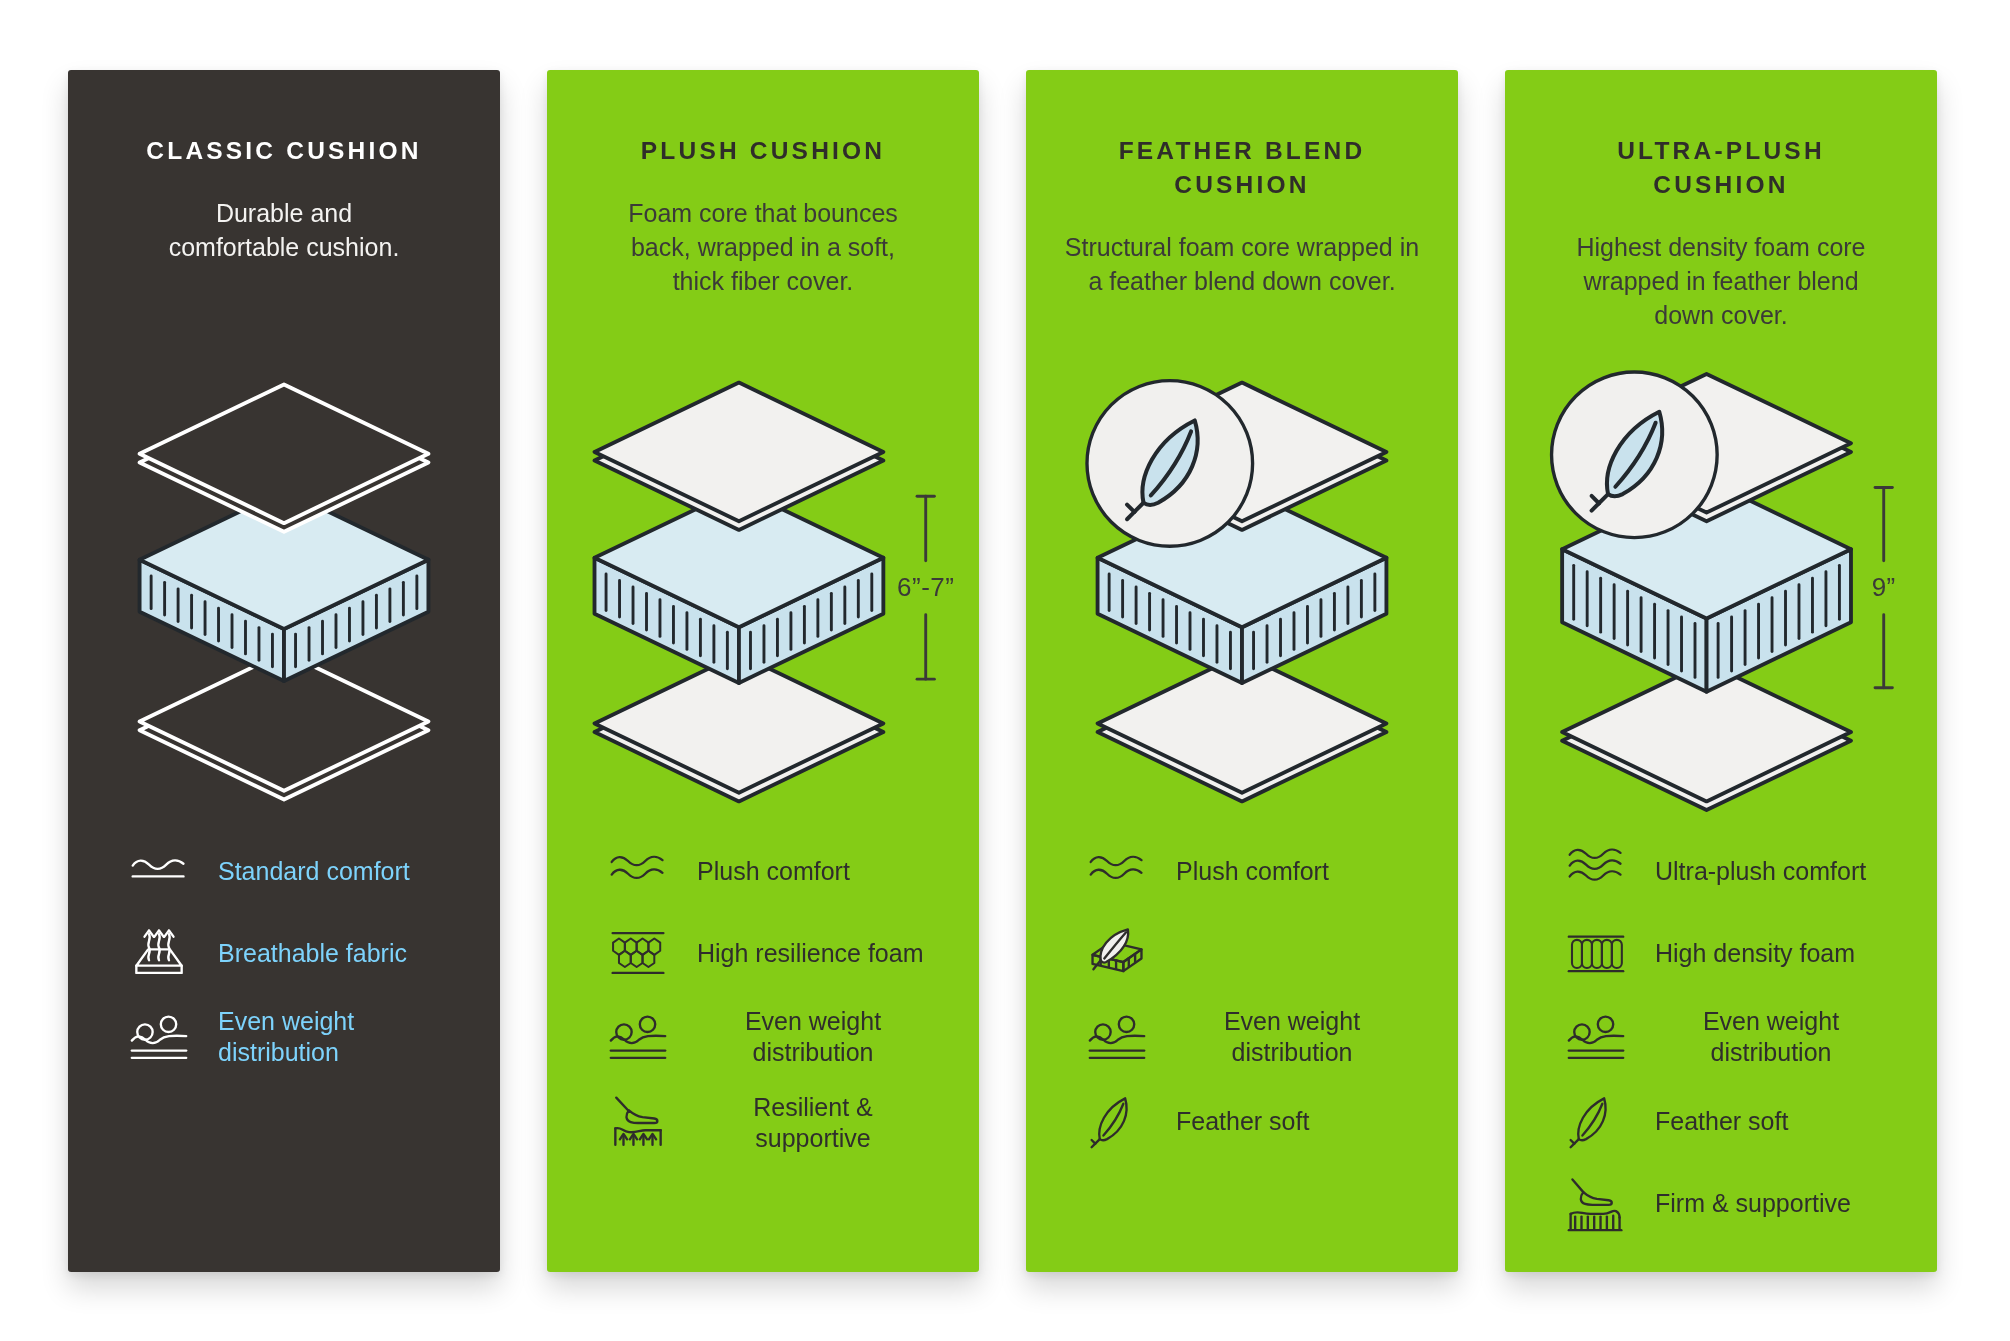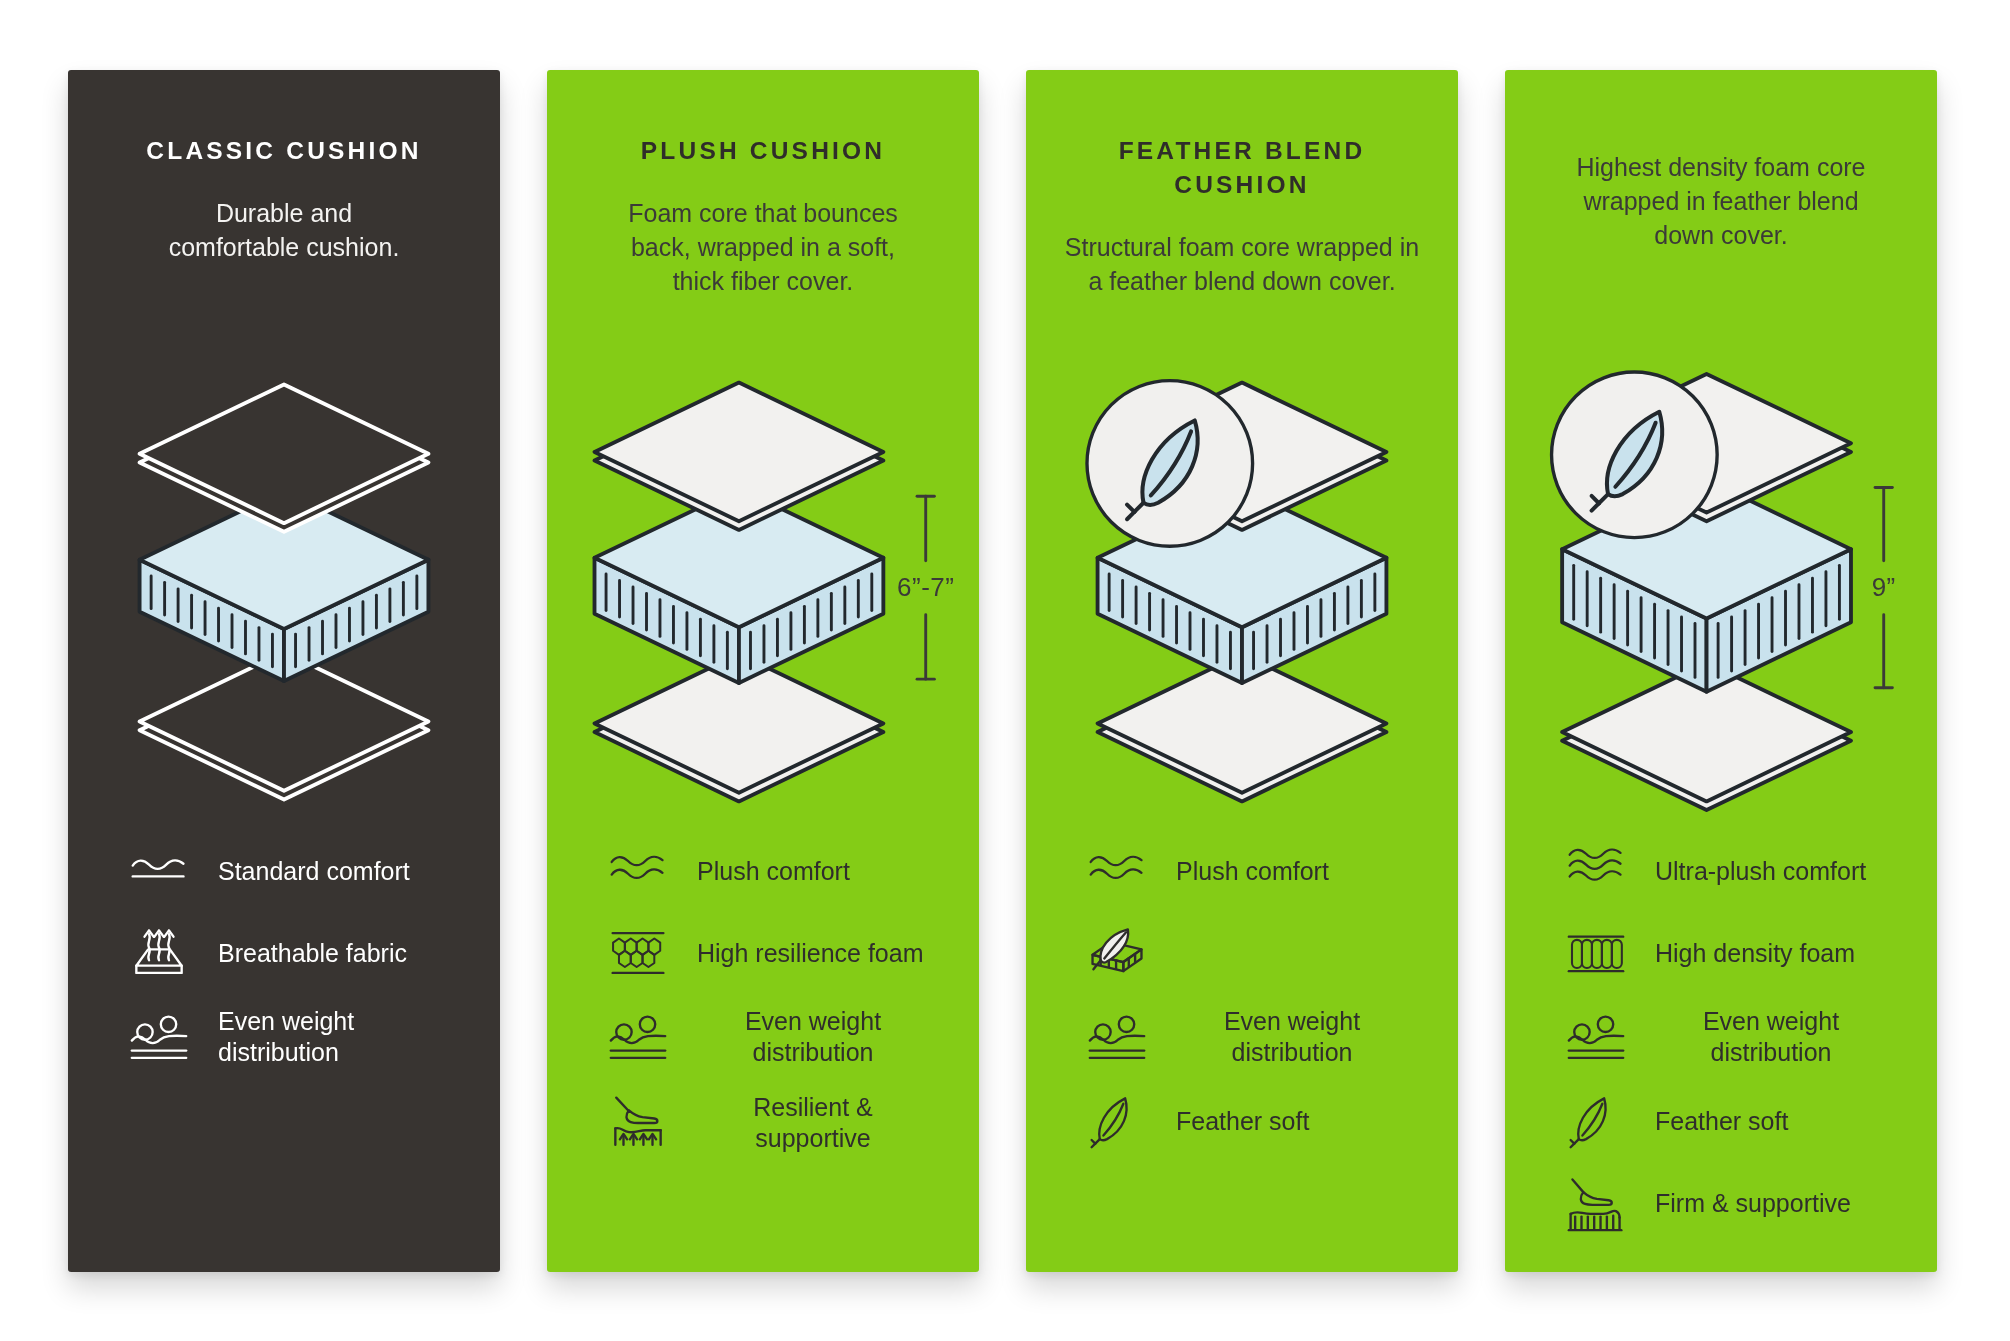--- a/index.html
+++ b/index.html
@@ -27,21 +27,21 @@
 
   .illo { height:500px; display:flex; justify-content:center; }
   .illo svg { display:block; width:414px; height:auto; font-family:inherit; }
 
   .features { list-style:none; padding:0 26px 0 62px; }
   .feature { display:flex; align-items:center; min-height:54px; margin-bottom:24px; }
   .fic { flex:0 0 58px; width:58px; margin-right:30px; display:flex; align-items:center; }
   .fi { width:58px; height:58px; fill:none; stroke:currentColor; stroke-width:2.6;
         stroke-linecap:round; stroke-linejoin:round; }
   .flabel { font-size:25px; line-height:31px; max-width:232px; }
-  .theme-dark .flabel { color:#ffffff; }
+  .theme-dark .flabel { color:#7dd3fc; }
   .theme-light .flabel { color:#2f2e2c;text-align:center; }
   .defs-store { position:absolute; width:0; height:0; overflow:hidden; }
 </style>
 </head>
 <body>
 
 <svg class="defs-store" aria-hidden="true">
   <defs>
     <symbol id="standard-comfort-icon" viewBox="0 0 64 64">
       <path d="M3 26 C8 19 15 19 21 25 C27 31 34 31 40 25 C46 19 53 19 59 24"></path>
@@ -379,20 +379,21 @@
               <use href="#feather-icon"></use>
             </svg>
           </span>
     <span class="flabel">Feather soft</span>
   </li>
 </ul>
   </section>
 
   <section class="panel theme-light">
     <header class="head">
+      <h2 class="title">ULTRA-PLUSH CUSHION</h2>
       <p class="desc">Highest density foam core wrapped in feather blend down cover.</p>
     </header>
     <div class="illo">
         <svg viewBox="0 0 430 469" role="img">
           <path d="M200 317 L350 389 L200 461 L50 389 Z" fill="#f2f1ef" stroke="#22282d" stroke-width="4" stroke-linejoin="round"></path>
           <path d="M200 308 L350 380 L200 452 L50 380 Z" fill="#f2f1ef" stroke="#22282d" stroke-width="4" stroke-linejoin="round"></path>
           <path d="M50 190 L200 262 L200 338 L50 266 Z" fill="#c9e2ed" stroke="#22282d" stroke-width="4" stroke-linejoin="round"></path>
           <path d="M200 262 L350 190 L350 266 L200 338 Z" fill="#c9e2ed" stroke="#22282d" stroke-width="4" stroke-linejoin="round"></path>
           <path d="M200 118 L350 190 L200 262 L50 190 Z" fill="#d8ebf2" stroke="#22282d" stroke-width="4" stroke-linejoin="round"></path>
           <line x1="62" y1="206.8" x2="62" y2="262.8" stroke="#22282d" stroke-width="3" stroke-linecap="round"></line>

